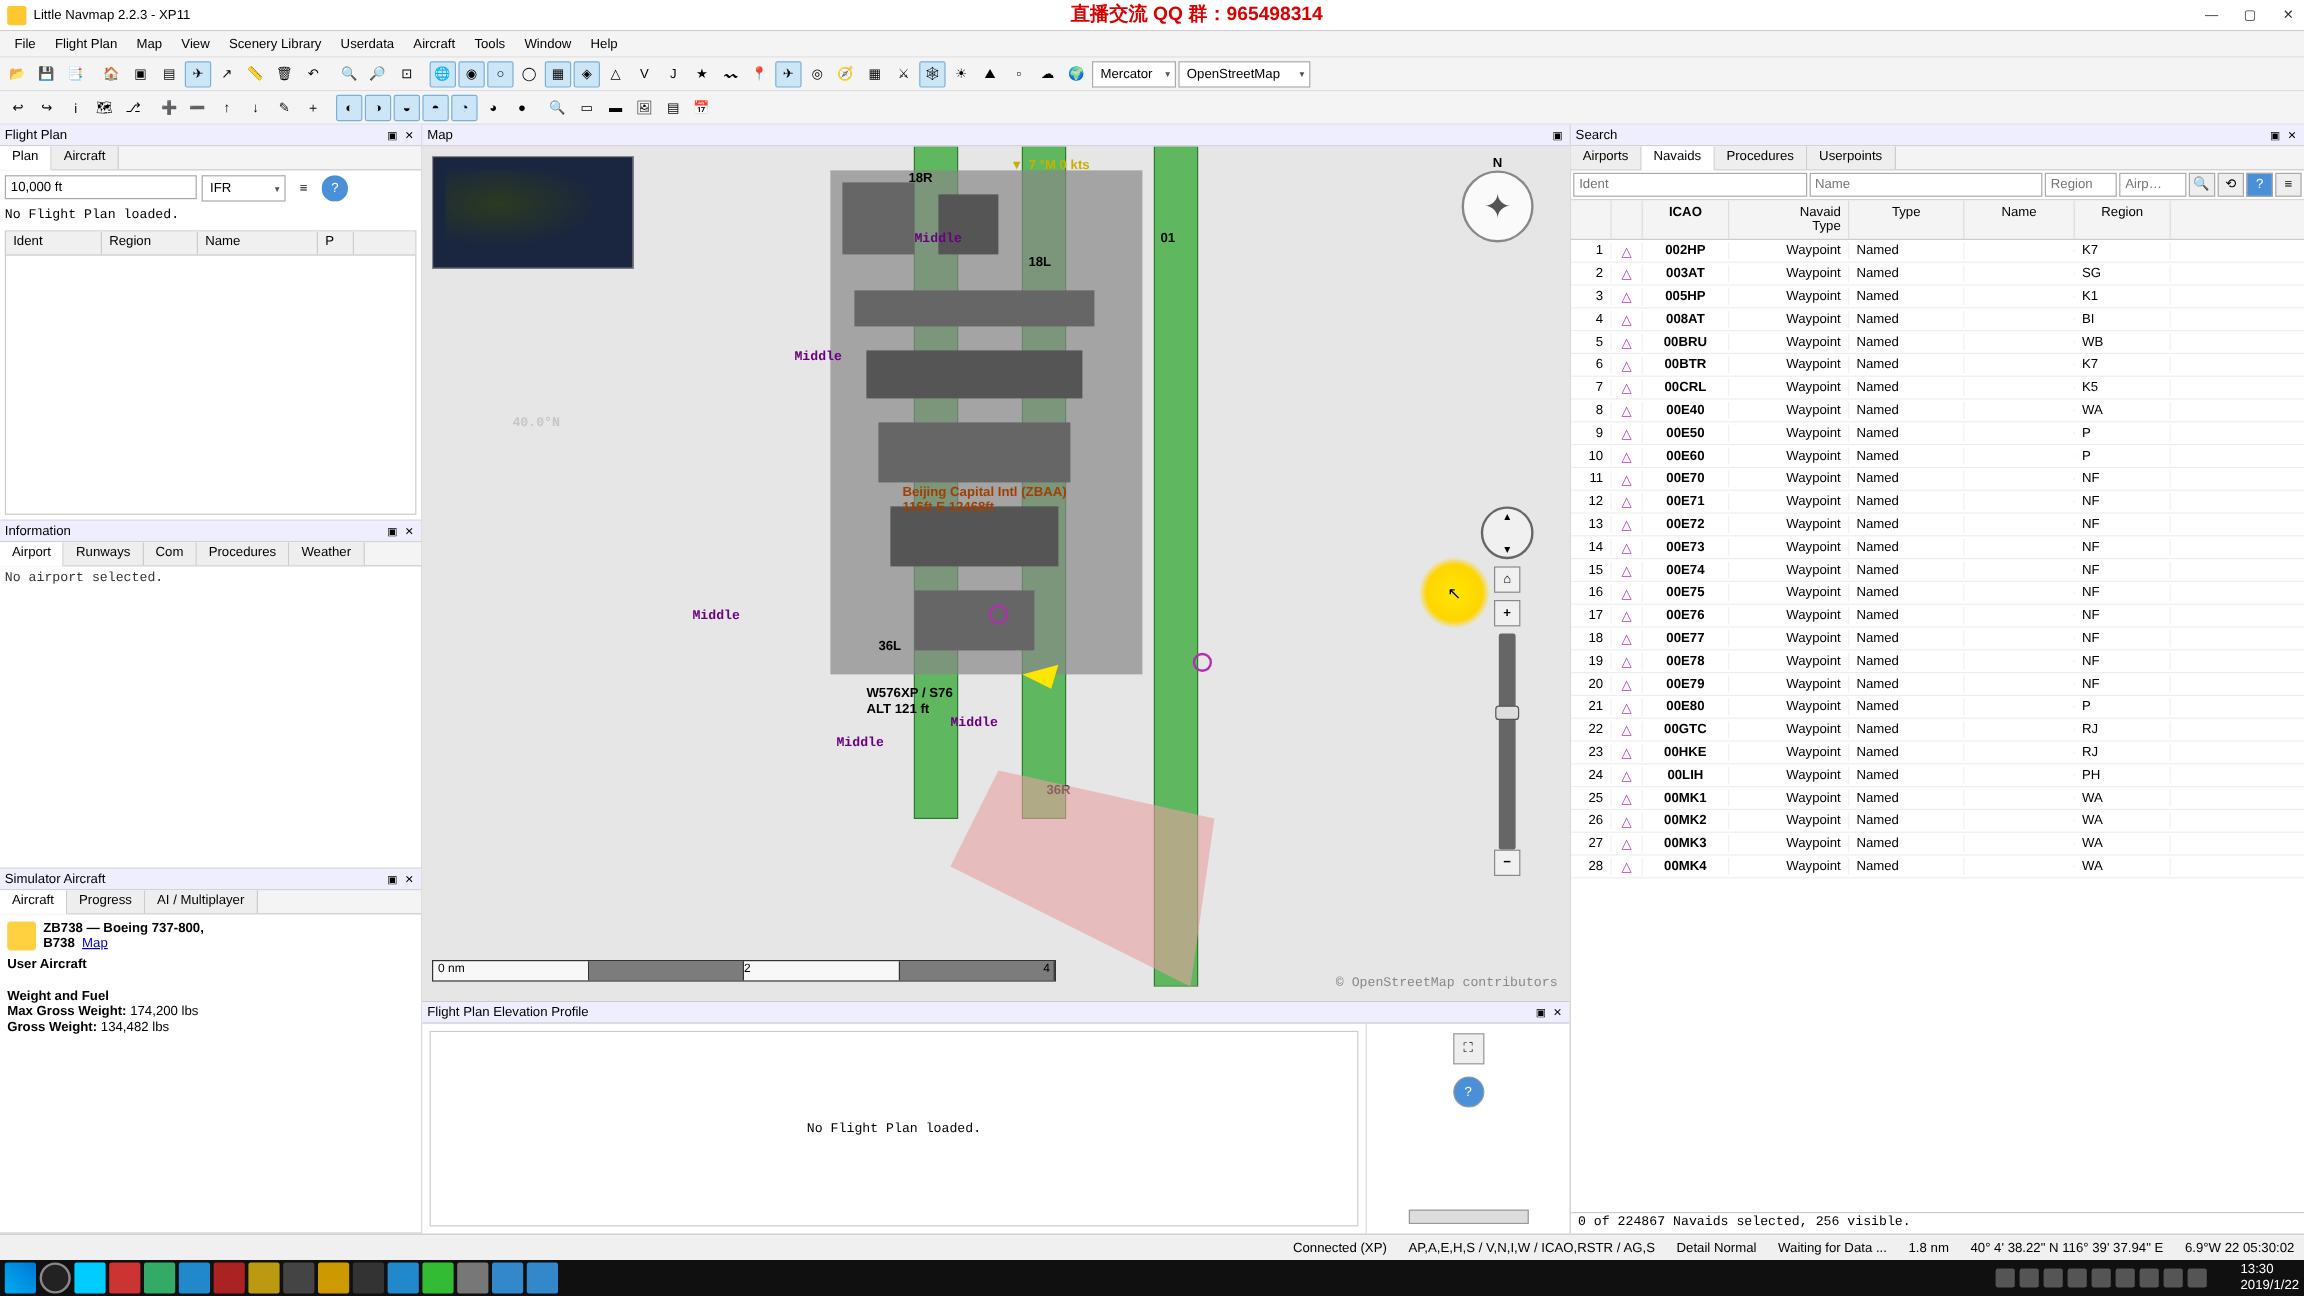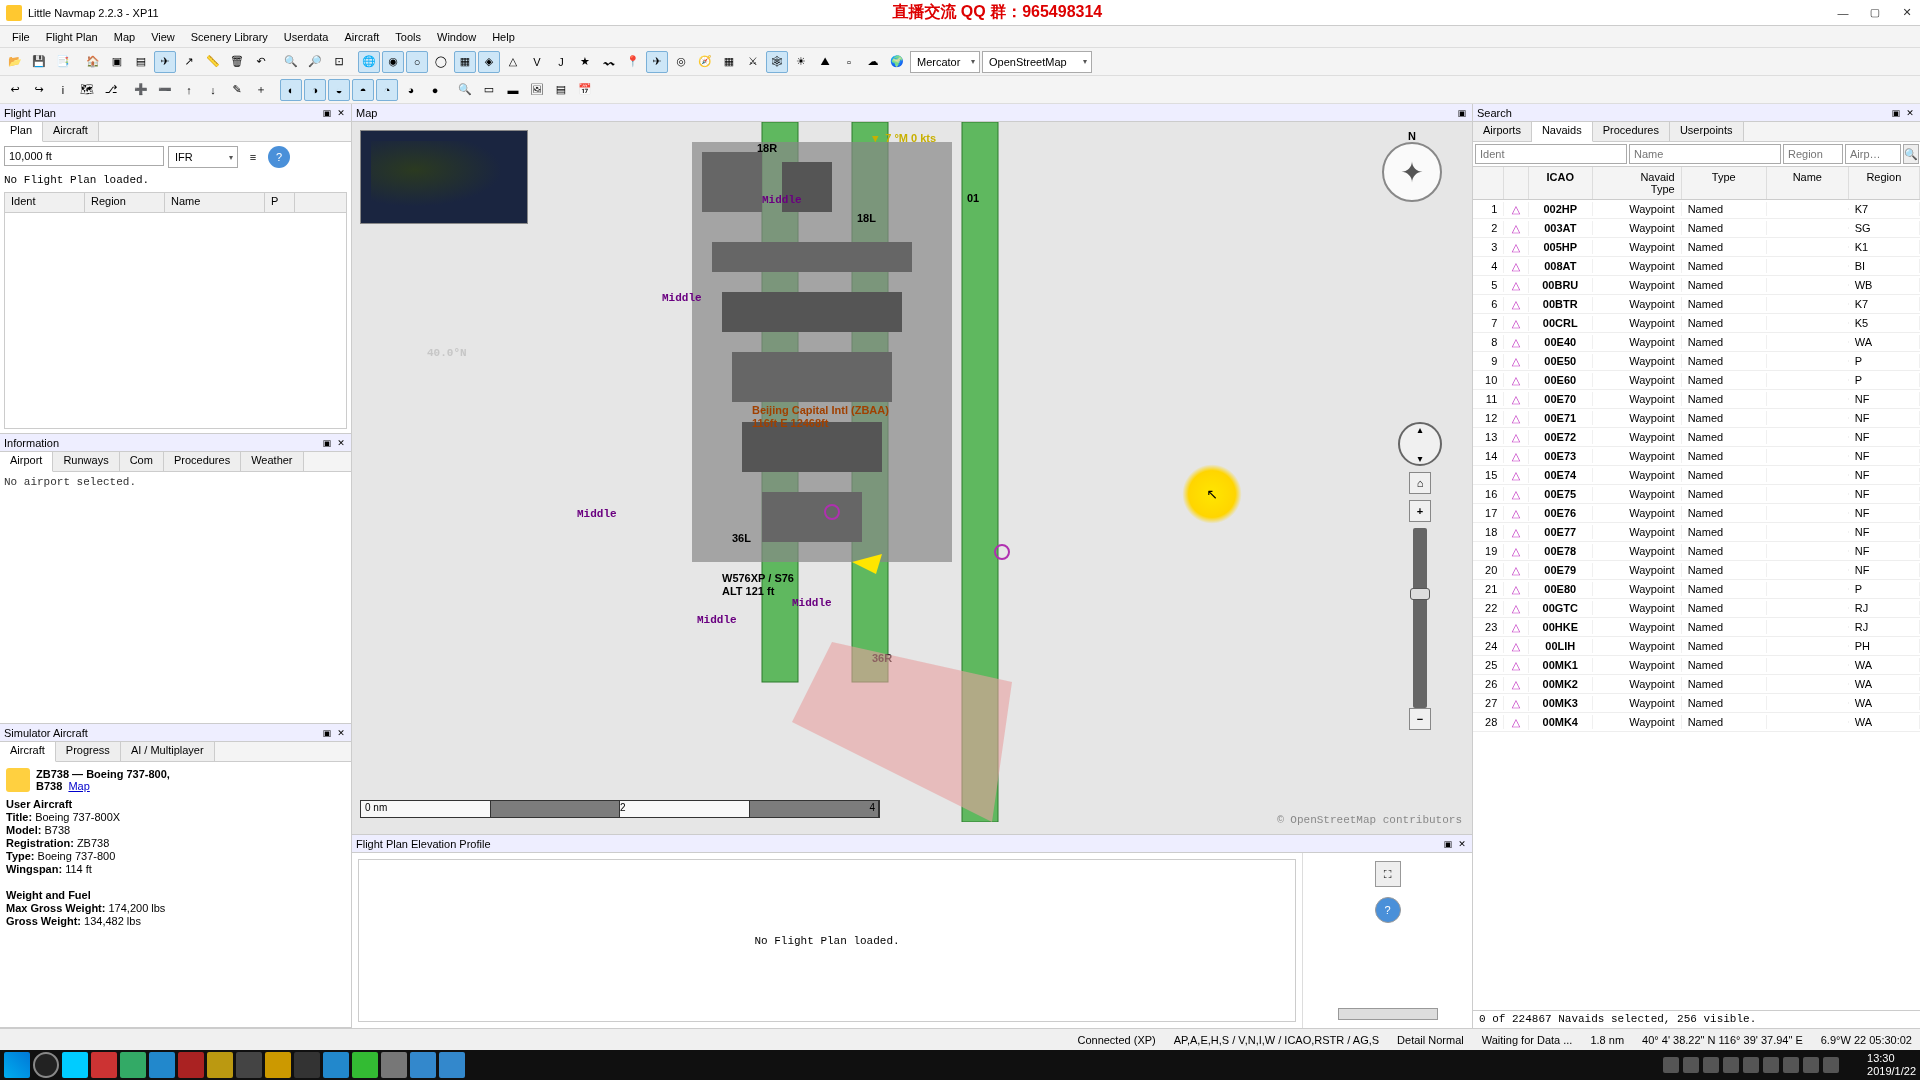--- a/index.html
+++ b/index.html
@@ -57,27 +57,27 @@
 .navpad::before { content: "▴"; position: absolute; top: 0; left: 50%; transform: translateX(-50%); font-size: 10px; }
 .navpad::after { content: "▾"; position: absolute; bottom: 0; left: 50%; transform: translateX(-50%); font-size: 10px; }
 .home-btn { width: 22px; height: 22px; border: 1px solid #888; background: #f0f0f0; margin-top: 6px; text-align: center; line-height: 20px; }
 .zoom-track { width: 14px; height: 180px; background: #666; margin-top: 6px; position: relative; border-radius: 2px; }
 .zoom-handle { position: absolute; top: 60px; left: -3px; width: 20px; height: 12px; background: #ddd; border: 1px solid #555; border-radius: 3px; }
 .zoom-btn { width: 22px; height: 22px; border: 1px solid #888; background: #f0f0f0; text-align: center; line-height: 20px; font-weight: bold; }
 .airport-svg { position: absolute; top: 0; left: 180px; }
 .yellow-marker { position: absolute; top: 342px; left: 830px; width: 60px; height: 60px; background: radial-gradient(circle, #ffe600 0%, #ffd500 55%, rgba(255,224,0,0) 70%); border-radius: 50%; display: flex; align-items: center; justify-content: center; }
 .yellow-marker::after { content: "↖"; font-size: 14px; color: #000; }
 .map-label { position: absolute; font-family: "Courier New", monospace; font-weight: bold; color: #a04000; font-size: 11px; }
-.wind-arrow { position: absolute; top: 10px; left: 520px; color: #c8b000; font-family: "Courier New", monospace; font-weight: bold; }
+.wind-arrow { position: absolute; top: 10px; left: 492px; color: #c8b000; font-family: "Courier New", monospace; font-weight: bold; }
 .scale-bar { position: absolute; bottom: 16px; left: 8px; width: 520px; height: 18px; border: 1px solid #333; background: rgba(255,255,255,0.7); display: flex; }
 .scale-seg { flex: 1; border-right: 1px solid #333; }
 .scale-seg.dark { background: rgba(0,0,0,0.5); }
 .scale-lbl { position: absolute; top: 1px; font-size: 10px; }
 .osm-credit { position: absolute; bottom: 8px; right: 10px; color: #888; font-family: "Courier New", monospace; }
-.rightcol { width: 448px; display: flex; flex-direction: column; border-left: 1px solid #ccc; background: #fff; }
+.rightcol { width: 612px; display: flex; flex-direction: column; border-left: 1px solid #ccc; background: #fff; }
 .search-body { display: flex; flex-direction: column; flex: 1; }
 .search-filters { display: flex; gap: 2px; padding: 2px; }
 .sf { border: 1px solid #aaa; height: 20px; padding: 0 4px; background: #fff; }
 .sf.wide { flex: 1; }
 .sbtn { width: 22px; height: 20px; border: 1px solid #aaa; background: #eee; text-align: center; line-height: 18px; }
 .navaid-table { flex: 1; overflow-y: auto; border-top: 1px solid #ccc; }
 .nt-head { display: flex; background: #f4f4f4; position: sticky; top: 0; border-bottom: 1px solid #ccc; }
 .nt-th { padding: 4px 6px; border-right: 1px solid #ddd; text-align: center; }
 .nt-row { display: flex; border-bottom: 1px solid #eee; height: 19px; align-items: center; }
 .nt-c { padding: 1px 6px; border-right: 1px solid #f0f0f0; overflow: hidden; white-space: nowrap; }
@@ -277,27 +277,20 @@
       </div>
       <div class="sim-body">
         <div class="hdr">
           <div class="plane-icon"></div>
           <div>
             <b>ZB738 — Boeing 737-800,</b><br>
             <b>B738</b>&nbsp;&nbsp;<span class="lk">Map</span>
           </div>
         </div>
         <div class="row"><b>User Aircraft</b></div>
-        <div id="sim-rows">
-            <div class="row"><b>Title:</b> Boeing 737-800X</div>
-            <div class="row"><b>Model:</b> B738</div>
-            <div class="row"><b>Registration:</b> ZB738</div>
-            <div class="row"><b>Type:</b> Boeing 737-800</div>
-            <div class="row"><b>Wingspan:</b> 114 ft</div>
-          </div>
         <br>
         <div class="row"><b>Weight and Fuel</b></div>
         <div id="sim-rows2">
             <div class="row"><b>Max Gross Weight:</b> 174,200 lbs</div>
             <div class="row"><b>Gross Weight:</b> 134,482 lbs</div>
           </div>
       </div>
     </div>
   </div>
 

